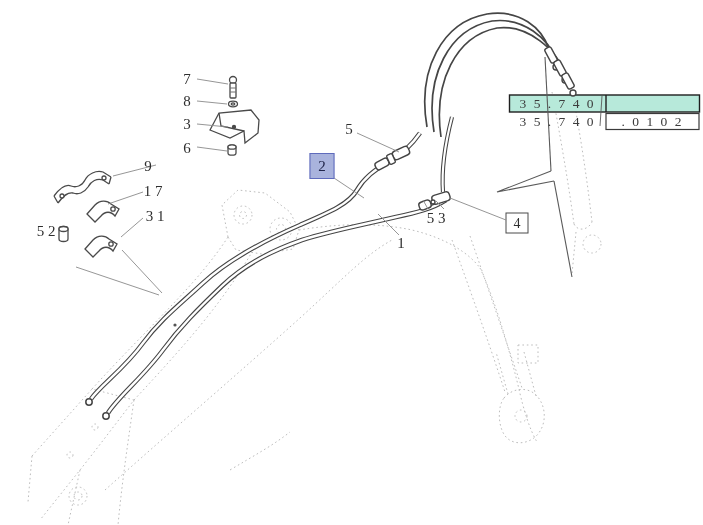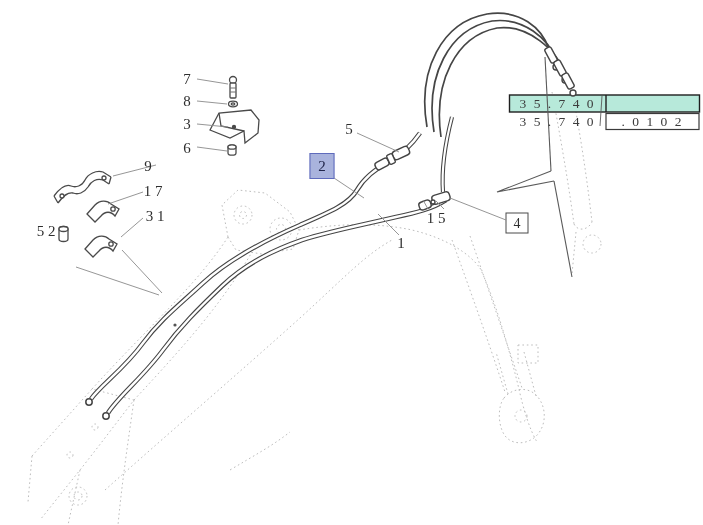--- a/index.html
+++ b/index.html
@@ -215,21 +215,21 @@
   <div class="co" style="left:187px;top:79px">7</div>
   <div class="co" style="left:187px;top:101px">8</div>
   <div class="co" style="left:187px;top:124px">3</div>
   <div class="co" style="left:187px;top:148px">6</div>
   <div class="co" style="left:148px;top:166px">9</div>
   <div class="co" style="left:153px;top:191px">1 7</div>
   <div class="co" style="left:155px;top:216px">3 1</div>
   <div class="co" style="left:46px;top:231px">5 2</div>
   <div class="co" style="left:349px;top:129px">5</div>
   <div class="co" style="left:401px;top:243px">1</div>
-  <div class="co" style="left:436px;top:218px">1 5</div>
+  <div class="co" style="left:436px;top:218px">5 3</div>
 
   <div class="co-box-blue" style="left:322px;top:166px">2</div>
 
   <div class="co-box-plain" style="left:517px;top:223px">4</div>
 
   <div class="pn" style="left:510px;top:95px;width:95px">3 5 . 7 4 0</div>
   <div class="pn" style="left:510px;top:113px;width:95px">3 5 . 7 4 0</div>
   <div class="pn" style="left:606px;top:113px;width:93px">. 0 1 0 2</div>
 
 </div>

